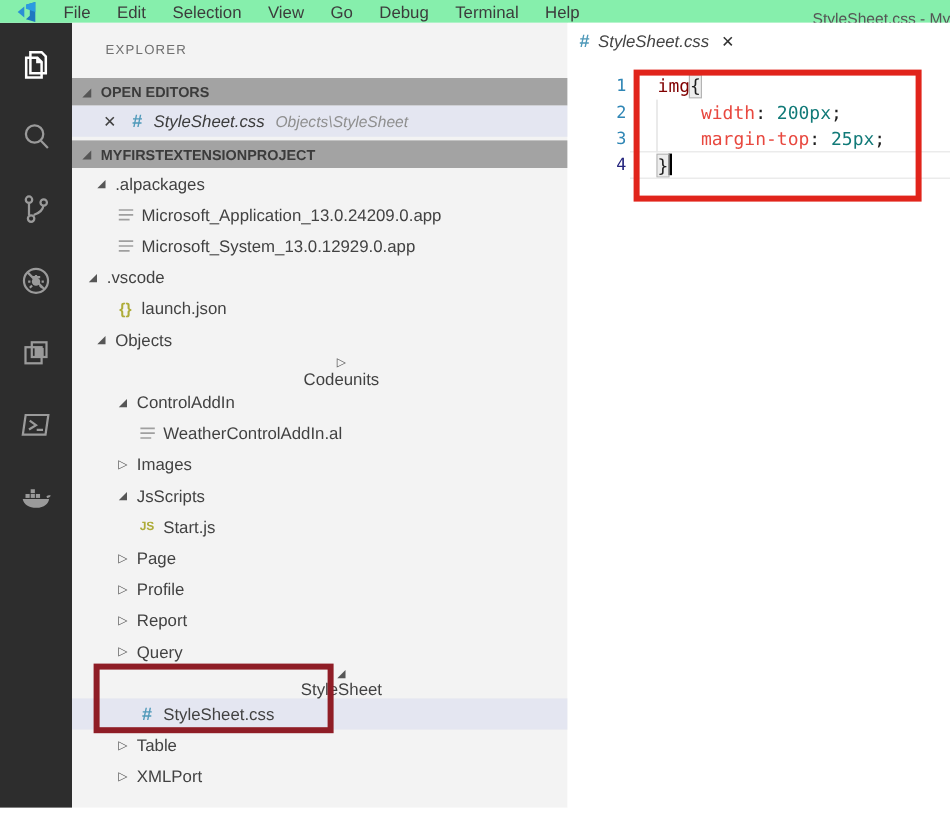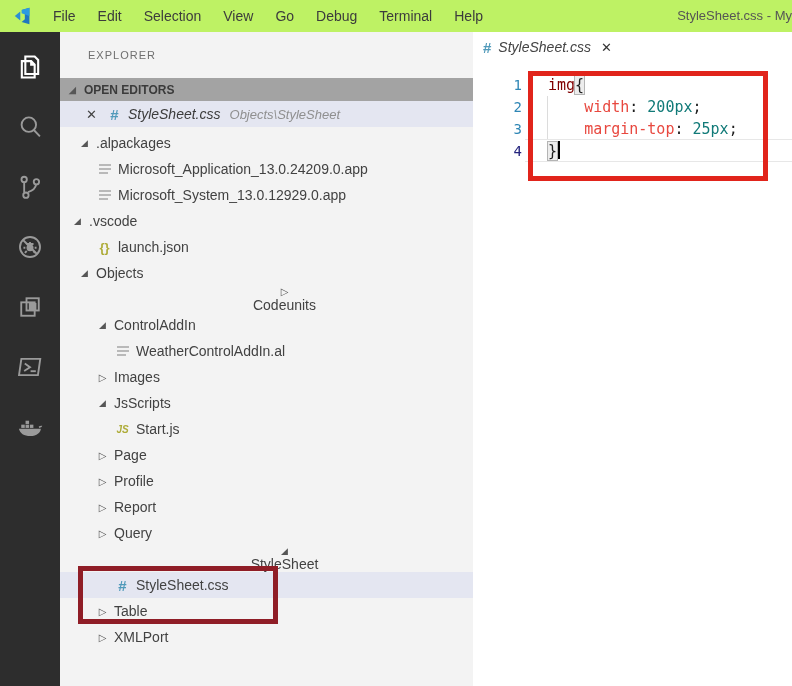--- a/index.html
+++ b/index.html
@@ -1,21 +1,21 @@
 <!DOCTYPE html>
 <html style="--annot-red: #e1241b; --annot-maroon: #8f1d26; --tok-selector: #800000; --tok-property: #e8483f; --tok-value: #117a78; --css-blue: #519aba; --olive: #aeac39; --lineno: #2f86b5; --lineno-active: #24247d; --sel-lavender: #e4e6f1;"><head>
 <meta charset="utf-8">
 <style>
   * { margin:0; padding:0; box-sizing:border-box; }
   html,body { width:792px; height:686px; overflow:hidden; }
   body { font-family:"Liberation Sans", sans-serif; background:#fff; }
   #window { position:relative; width:792px; height:686px; overflow:hidden; }
 
   
-  .titlebar { height:32px; background:#bef264; display:flex; align-items:center; position:relative; }
+  .titlebar { height:19px; background:#86efac; display:flex; align-items:center; position:relative; }
   .logo { width:22px; height:22px; margin:0 8px 0 12px; display:flex; align-items:center; justify-content:center; }
   .menu-item { padding:0 11px; font-size:14px; color:#3c3c3c; line-height:32px; cursor:default; }
   .title-right { position:absolute; right:0; top:0; line-height:32px; font-size:13px; color:#555;
                  white-space:nowrap; }
 
   
   .main { display:flex; height:654px; }
 
   
   .activitybar { width:60px; background:#2d2d2d; display:flex; flex-direction:column; align-items:center; padding-top:7px; flex-shrink:0; }
@@ -41,21 +41,21 @@
 
   .tree { }
   .tree-row { height:26px; display:flex; align-items:center; font-size:14px; cursor:pointer; color:#424242; }
   .tree-row.selected { background:var(--sel-lavender); }
   .twistie { display:inline-block; width:13px; font-size:9px; color:#565656; text-align:center; flex-shrink:0; }
   .twistie.open::before { content:"◢"; }
   .twistie.closed::before { content:"▷"; font-size:10px; }
   .file-ico { display:inline-flex; width:17px; justify-content:center; align-items:center; margin-right:5px; flex-shrink:0; }
   .ico-hash { color:var(--css-blue); font-weight:bold; font-size:15px; }
   .ico-braces { color:var(--olive); font-weight:bold; font-size:13px; }
-  .ico-js { color:var(--olive); font-weight:bold; font-size:10px; font-style:italic; }
+  .ico-js { color:var(--olive); font-weight:bold; font-size:10px; }
   .ico-lines svg { width:14px; height:14px; }
   .tree-label { white-space:nowrap; }
 
   
   .editor { flex:1; background:#fff; position:relative; overflow:hidden; }
   .tabbar { height:30px; display:flex; background:#fff; }
   .tab { display:flex; align-items:center; padding:0 12px 0 10px; background:#fff; cursor:pointer; }
   .tab .ico-hash { margin-right:7px; }
   .tab-label { font-style:italic; font-size:14px; color:#444; }
   .tab-close { margin-left:10px; font-size:13px; color:#333; cursor:pointer; }
@@ -167,20 +167,24 @@
       <div id="open-editors-list">
           <div class="oe-row selected">
             <span class="oe-close">✕</span>
             <span class="file-ico ico-hash">#</span>
             <span class="oe-label">StyleSheet.css</span>
             <span class="oe-detail">Objects\StyleSheet</span>
           </div>
         </div>
 
       <div class="gap3"></div>
+      <div class="section-header">
+        <span class="twistie open"></span>
+        <span>MYFIRSTEXTENSIONPROJECT</span>
+      </div>
       <div class="tree" id="tree">
           <div class="tree-row" style="padding-left: 18px;">
             <span class="twistie open"></span>
             <span style="width: 5px;"></span>
             <span class="tree-label">.alpackages</span>
           </div>
           <div class="tree-row" style="padding-left: 36px;">
             <span class="file-ico ico-lines">
               <svg viewBox="0 0 14 14">
                 <g stroke="#9f9f9f" stroke-width="1.4">

